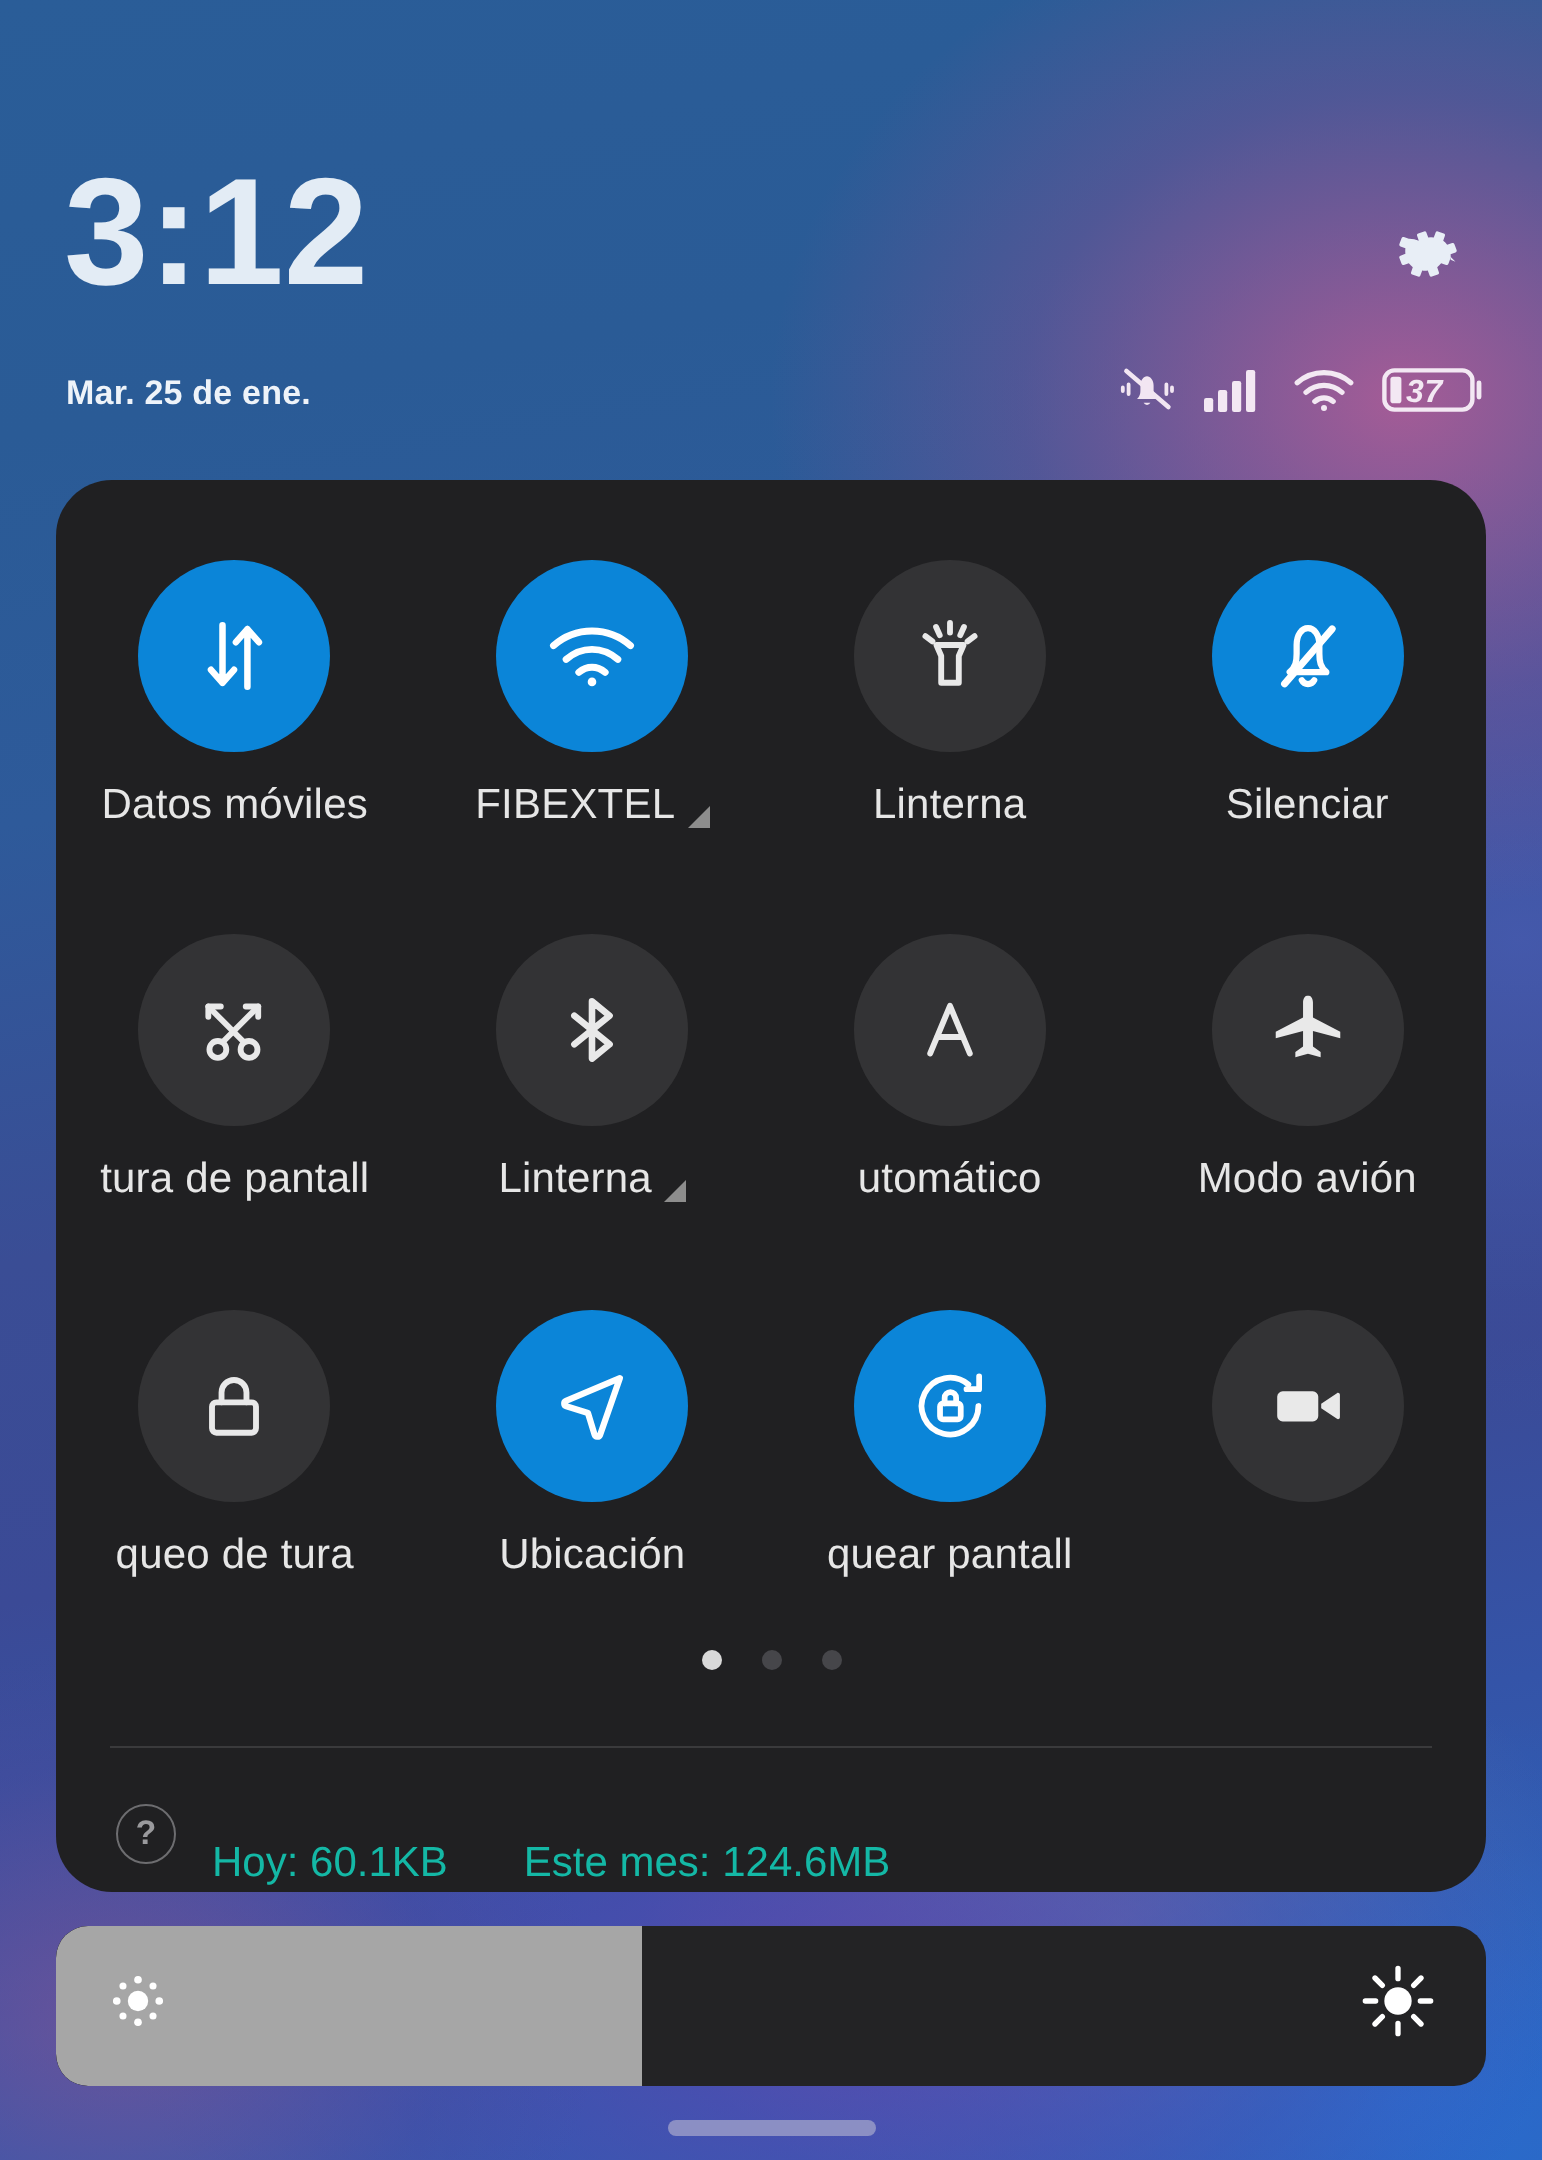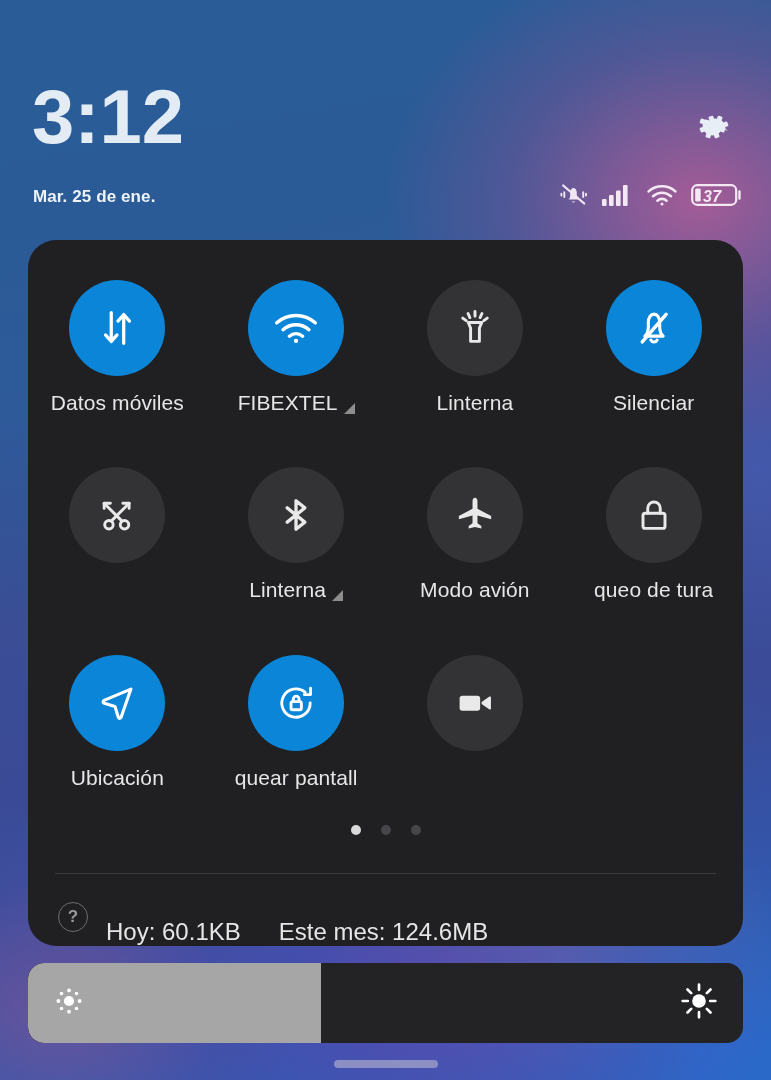--- a/index.html
+++ b/index.html
@@ -119,21 +119,21 @@
     padding-left:30px;
   }
   #help-icon {
     width:30px; height:30px; border-radius:50%;
     border:1.6px solid #6d6d70;
     display:flex; align-items:center; justify-content:center;
     font-size:17px; color:#9a9a9d; font-weight:bold;
     flex:0 0 auto; cursor:pointer;
   }
   .usage-text {
-    font-size:24px; color:#e5e5e5; white-space:nowrap;margin-top:30px;
+    font-size:21px; color:#14b8a6; white-space:nowrap;margin-top:30px;
   }
   #usage-today { margin-left:18px; }
   #usage-month { margin-left:38px;text-align:center; }
 
   
   #brightness {
     position:absolute; left:28px; top:963px;
     width:715px; height:80px;
     background:#232325;
     border-radius:16px;
@@ -278,34 +278,48 @@
 
       <div class="tile">
         <div class="tile-circle">
           <svg width="44" height="44" viewBox="0 0 24 24" fill="none" stroke="#e9e9e9" stroke-width="1.6" stroke-linecap="round" stroke-linejoin="round">
             <path d="M5 8.4V5.6h3.4M18.6 8.4V5.6h-3.4"></path>
             <path d="M5 5.6l9.6 9.6M18.6 5.6L9 15.2"></path>
             <circle cx="7.6" cy="17.3" r="2.3"></circle>
             <circle cx="16.1" cy="17.3" r="2.3"></circle>
           </svg>
         </div>
+        <div class="tile-label-wrap">
+          <span class="tile-label clip-right">tura de pantall</span>
+        </div>
       </div>
 
       <div class="tile">
         <div class="tile-circle">
           <svg width="44" height="44" viewBox="0 0 24 24" fill="none" stroke="#e9e9e9" stroke-width="1.8" stroke-linecap="round" stroke-linejoin="round">
             <path d="M7.2 8.1l9.6 7.8L12 19.8V4.2l4.8 3.9-9.6 7.8"></path>
           </svg>
         </div>
         <div class="tile-label-wrap">
           <span class="tile-label">Linterna</span>
           <span class="expand-tri"></span>
         </div>
       </div>
 
+      <div class="tile">
+        <div class="tile-circle">
+          <svg width="44" height="44" viewBox="0 0 24 24" fill="none" stroke="#e9e9e9" stroke-width="1.6" stroke-linecap="round" stroke-linejoin="round">
+            <path d="M6.6 18.4L12 5.4l5.4 13"></path>
+            <path d="M8.6 13.9h6.8"></path>
+          </svg>
+        </div>
+        <div class="tile-label-wrap">
+          <span class="tile-label clip-left">utomático</span>
+        </div>
+      </div>
 
       <div class="tile">
         <div class="tile-circle">
           <svg width="44" height="44" viewBox="0 0 24 24" fill="#e9e9e9">
             <path d="M12 2.6c-.78 0-1.35.78-1.35 1.9v4.07L3.2 12.5v1.75l7.45-1.95v4.2l-2.1 1.5v1.4l3.45-.9 3.45.9v-1.4l-2.1-1.5v-4.2l7.45 1.95V12.5l-7.45-3.93V4.5c0-1.12-.57-1.9-1.35-1.9z"></path>
           </svg>
         </div>
         <div class="tile-label-wrap">
           <span class="tile-label">Modo avión</span>
         </div>

